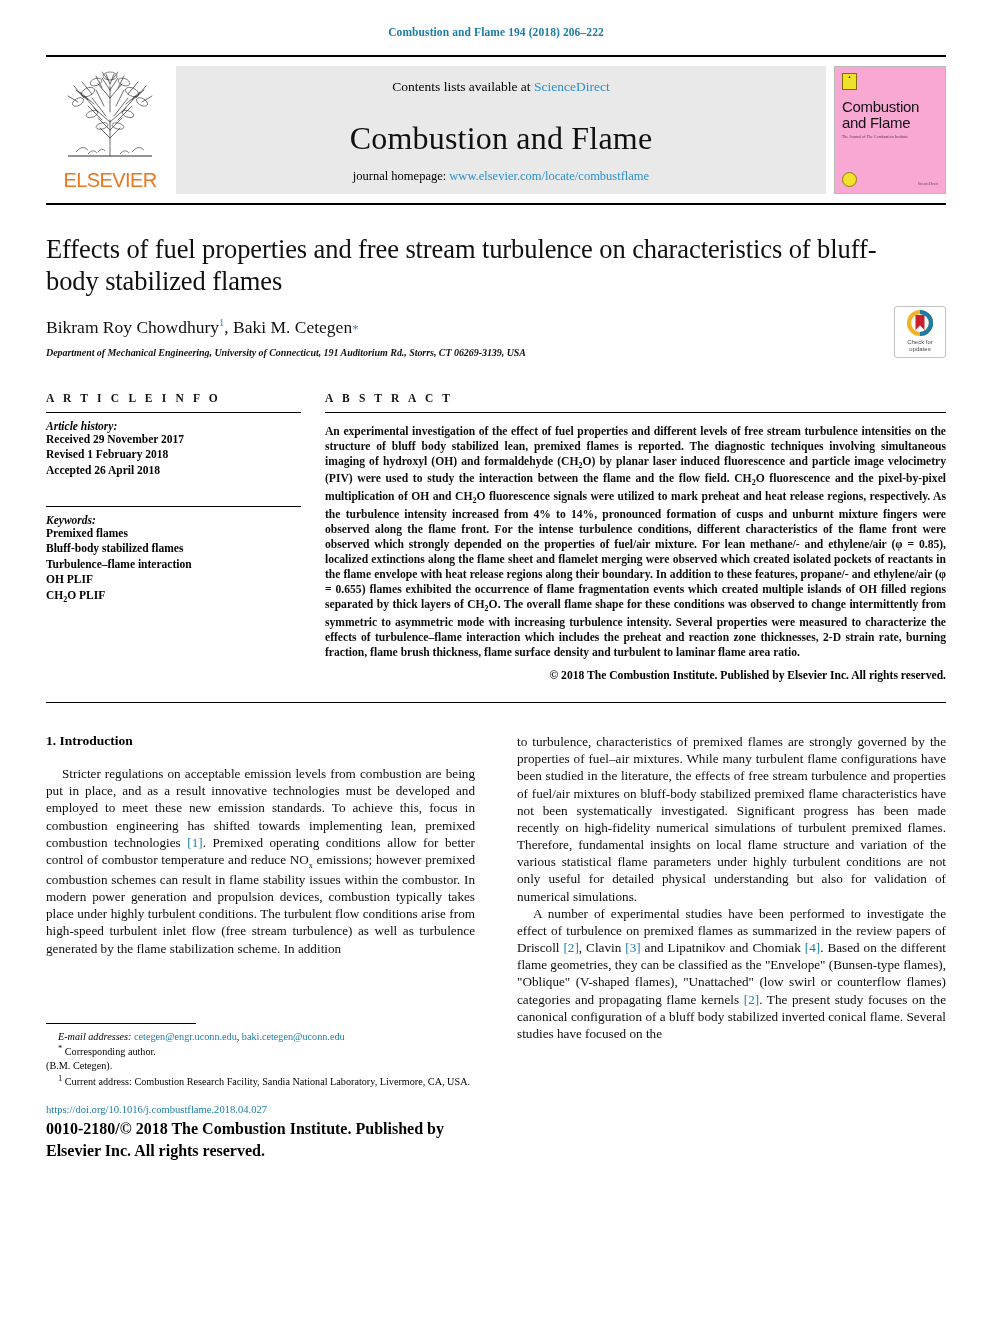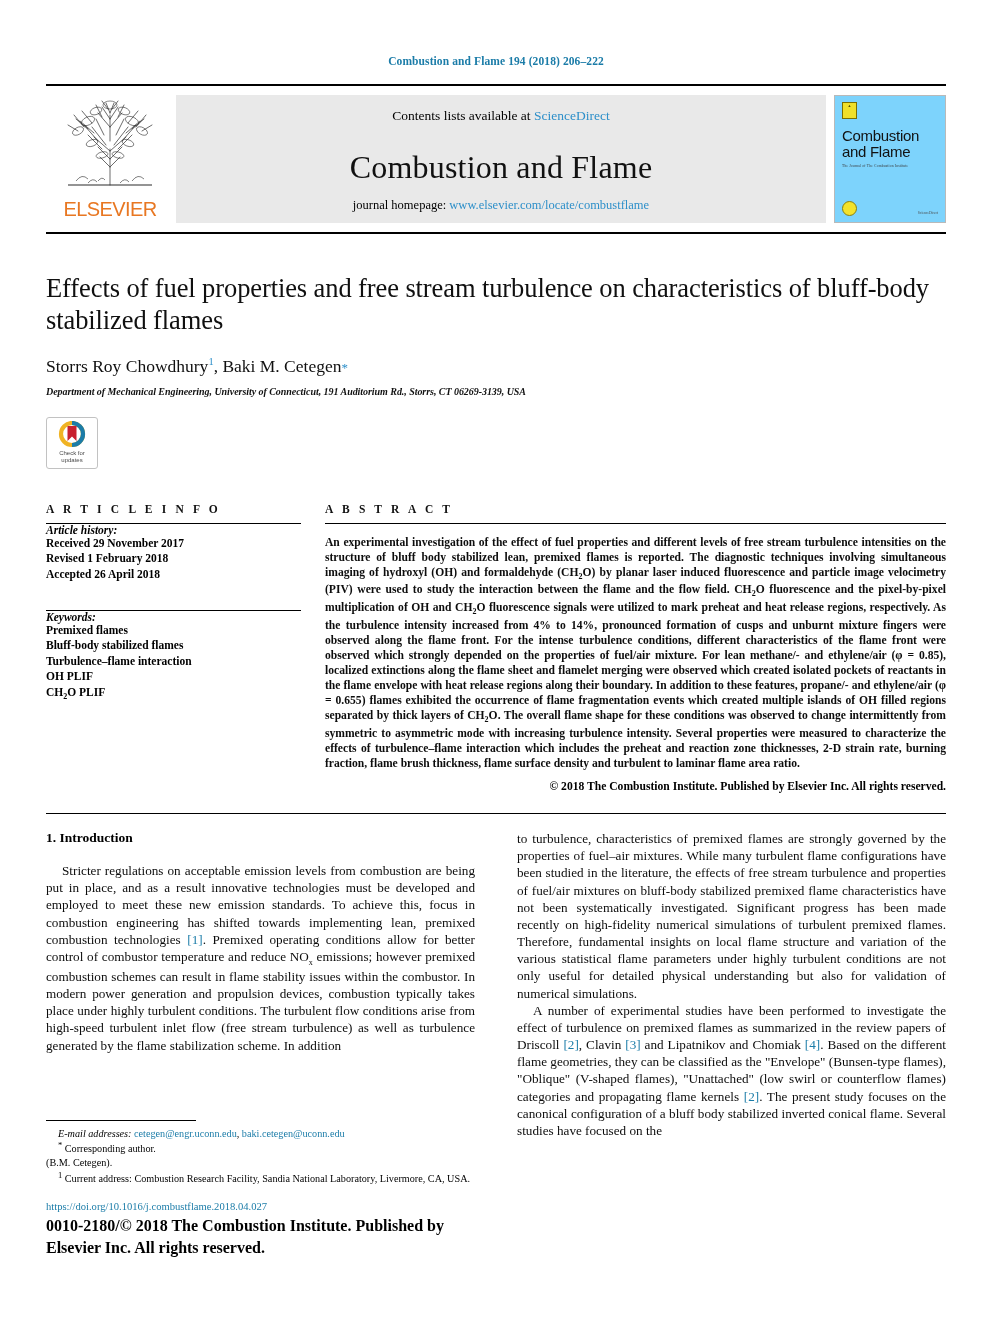--- a/index.html
+++ b/index.html
@@ -19,21 +19,21 @@
     padding: 0 46px;
     position: relative;
   }
 
   
   .running-head {
     text-align: center;
     color: #1b7ca8;
     font-size: 11.5px;
     font-weight: bold;
-    padding-top: 55px;
+    padding-top: 26px;
     letter-spacing: .1px;
   }
 
   
   .masthead {
     margin-top: 17px;
     border-top: 2.5px solid #000;
     padding-top: 9px;
     display: flex;
     align-items: stretch;
@@ -83,21 +83,21 @@
   }
   .homepage-line {
     font-size: 12.5px;
   }
   .homepage-line a { color:#2d8fc9; text-decoration:none; }
   .cover-thumb {
     flex: 0 0 112px;
     width: 112px;
     height: 128px;
     border: 1px solid #b9b9b9;
-    background: #7dd3fc;
+    background: #f9a8d4;
     position: relative;
     overflow: hidden;
     padding: 6px 7px;
   }
   .cover-elsevier-mark {
     width: 15px; height: 17px;
     border: 1px solid #7a6f00;
     background: #efe02a;
     font-size: 4px;
     color:#554d00;
@@ -133,22 +133,22 @@
     text-align: right;
     font-size: 3.6px; color:#4a4a4a; line-height:1.5;
   }
   .rule-heavy {
     border-bottom: 2.5px solid #000;
     margin-top: 9px;
   }
 
   
   .title-block {
-    margin-top: 38px;
-    display:flex; align-items:flex-start; gap: 16px; flex-direction: column;
+    margin-top: 28px;
+    display:flex; align-items:flex-end; gap: 16px;
   }
   .title-main { flex: 1 1 auto; }
   h1.paper-title {
     font-size: 26.5px;
     font-weight: normal;
     line-height: 1.22;
     margin: 0;
     letter-spacing: -0.1px;
     color: #101010;
   }
@@ -192,20 +192,21 @@
   .col-info { flex: 0 0 255px; }
   .col-abstract { flex: 1 1 auto; }
   .sec-head {
     font-size: 11.5px;
     font-weight: bold;
     letter-spacing: 3.2px;
     color:#111;
   }
   .thin-rule { border-bottom: 1px solid #000; margin-top: 8px; }
   .info-sub {
+    margin-top: 7px;
     font-size: 11.5px;
     font-style: italic;
     font-weight: bold;
   }
   .info-line { font-size: 11.5px; line-height: 1.36; font-weight:bold; }
   .kw-block { margin-top: 27px; }
   .abstract-body {
     margin-top: 11px;
     font-size: 11.6px;
     line-height: 1.30;
@@ -217,21 +218,21 @@
     margin-top: 9px;
     text-align: right;
     font-size: 11.6px;
     font-weight:bold;
   }
   sub { font-size: 8px; }
   .rule-after-abs { border-bottom: 1px solid #000; margin-top: 20px; }
 
   
   .body-cols {
-    margin-top: 16px;
+    margin-top: 30px;
     display: flex;
     gap: 42px;
   }
   .bcol { flex: 1 1 0; position: relative; }
   h2.section-title {
     font-size: 13.5px;
     font-weight: bold;
     margin: 0 0 16px 0;
   }
   p.para {
@@ -328,21 +329,21 @@
       </div>
     </div>
   </div>
 
   <div class="rule-heavy"></div>
 
   <div class="title-block">
     <div class="title-main">
       <h1 class="paper-title">Effects of fuel properties and free stream turbulence on characteristics of bluff-body stabilized flames</h1>
       <div class="authors">
-        <span>Storrs Roy Chowdhury</span><sup>1</sup><span>, Baki M. Cetegen</span><span class="star">*</span>
+        <span>Bikram Roy Chowdhury</span><sup>1</sup><span>, Baki M. Cetegen</span><span class="star">*</span>
       </div>
       <div class="affiliation">Department of Mechanical Engineering, University of Connecticut, 191 Auditorium Rd., Storrs, CT 06269-3139, USA</div>
     </div>
 
     <div class="crossmark">
       <svg width="30" height="27" viewBox="0 0 30 27">
         <circle cx="15" cy="13" r="11" fill="none" stroke="#f0b323" stroke-width="4.2"></circle>
         <path d="M15 2 a11 11 0 0 1 0 22" fill="none" stroke="#1b7ca8" stroke-width="4.2"></path>
         <path d="M10.5 5 h9 v15 l-4.5 -4.5 l-4.5 4.5 z" fill="#c8202e"></path>
       </svg>

